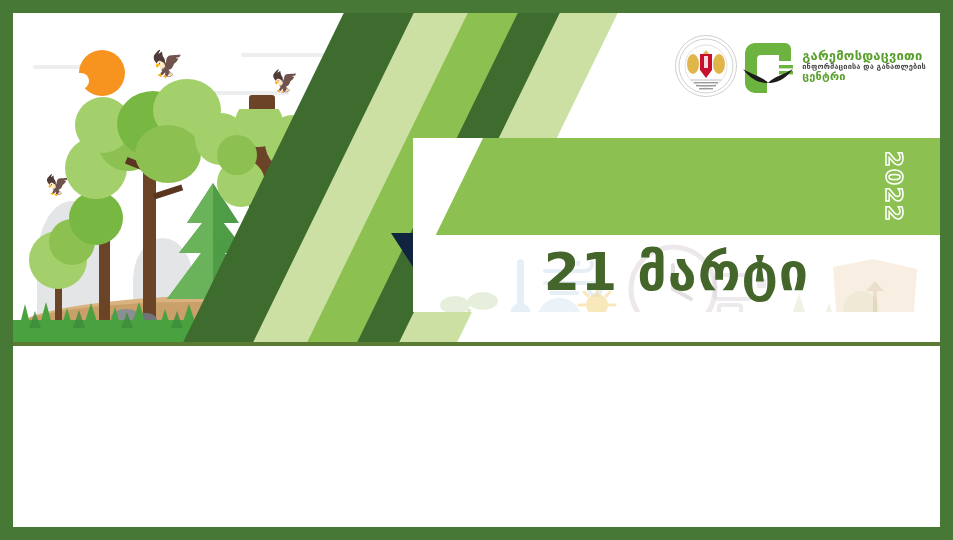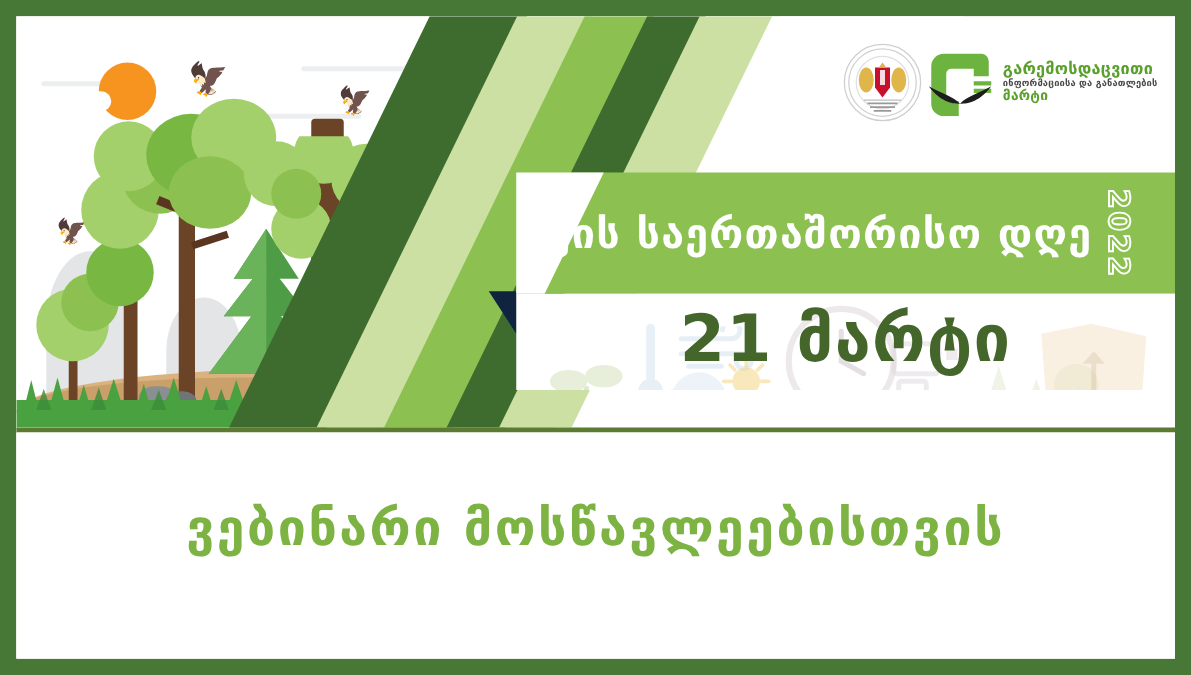--- a/index.html
+++ b/index.html
@@ -279,21 +279,20 @@
       <div class="band band-sage" style="left:430px;width:54px;"></div>
       <div class="band band-mid" style="left:484px;width:50px;"></div>
       <div class="band band-dark" style="left:534px;width:42px;"></div>
       <div class="band band-sage" style="left:576px;width:58px;"></div>
       <div class="band band-white" style="left:634px;width:300px;"></div>
 
       <div class="navy" style="left:378px;top:220px;"></div>
 
       <div class="title-banner">
         <div class="notch"></div>
-        <div class="title-text">ტყის საერთაშორისო დღე</div>
         <div class="year">2022</div>
       </div>
 
       <div class="date-row">
 
         <svg class="wicon" style="left:94px;top:22px;" width="26" height="70" viewBox="0 0 26 70">
           <rect x="10" y="2" width="7" height="46" rx="3.5" fill="#cfe0ef"></rect>
           <circle cx="13.5" cy="56" r="10" fill="#cfe0ef"></circle>
         </svg>
         <svg class="wicon" style="left:128px;top:26px;" width="70" height="36" viewBox="0 0 70 36">
@@ -379,27 +378,24 @@
             <svg width="54" height="54" viewBox="0 0 54 54">
               <path d="M4 14 a10 10 0 0 1 10 -10 h30 a6 6 0 0 1 6 6 v12 h-12 v-6 h-18 a4 4 0 0 0 -4 4 v18 a4 4 0 0 0 4 4 h6 v12 h-12 a10 10 0 0 1 -10 -10 z" fill="#6cb33f"></path>
               <rect x="38" y="26" width="14" height="3.4" fill="#6cb33f"></rect>
               <rect x="38" y="32" width="14" height="3.4" fill="#6cb33f"></rect>
               <path d="M2 30 c10 6 20 8 25 14 c5 -6 15 -8 25 -14 c-9 12 -18 14 -25 14 c-7 0 -16 -2 -25 -14 z" fill="#1d1d1b"></path>
             </svg>
           </div>
           <div class="eiec-txt">
             <span class="eiec-l1">გარემოსდაცვითი</span>
             <span class="eiec-l2">ინფორმაციისა და განათლების</span>
-            <span class="eiec-l3">მარტი</span>
+            <span class="eiec-l3">ცენტრი</span>
           </div>
         </div>
       </div>
 
     </div>
 
     <div class="divider"></div>
 
-    <div class="bottom">
-      <div class="bottom-text">ვებინარი მოსწავლეებისთვის</div>
-    </div>
 
   </div>
 </div>
 
 </body></html>

